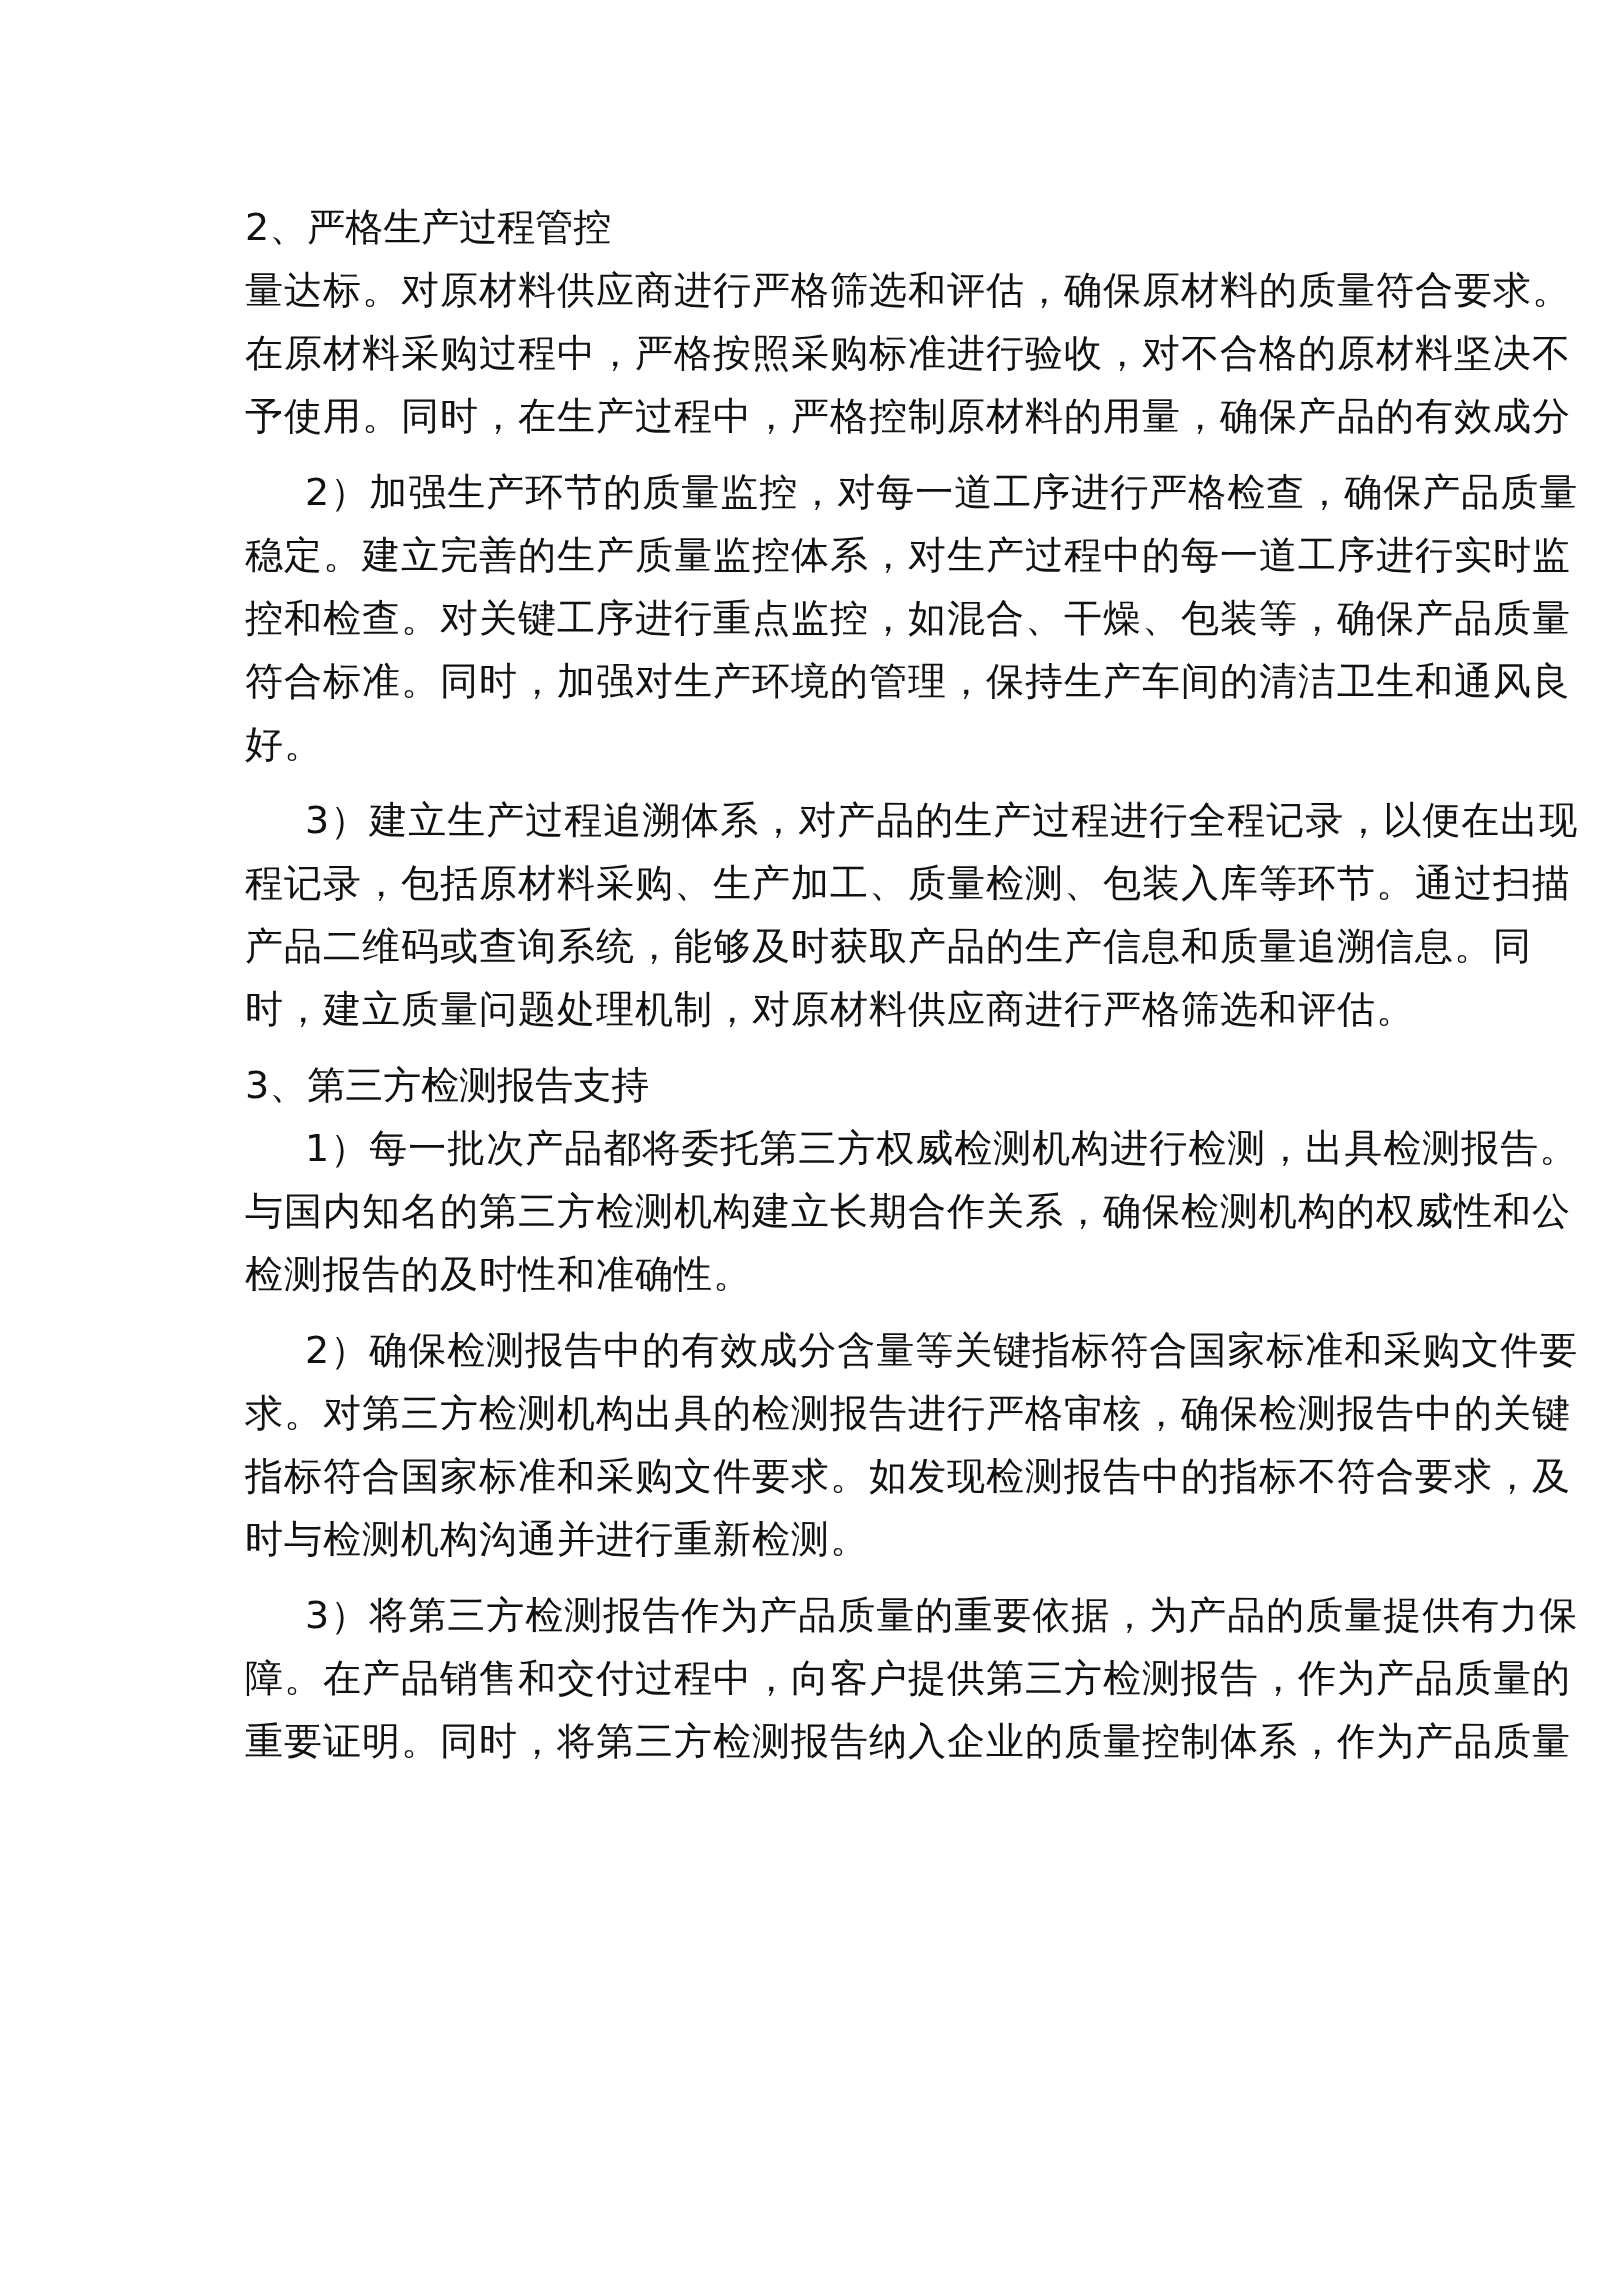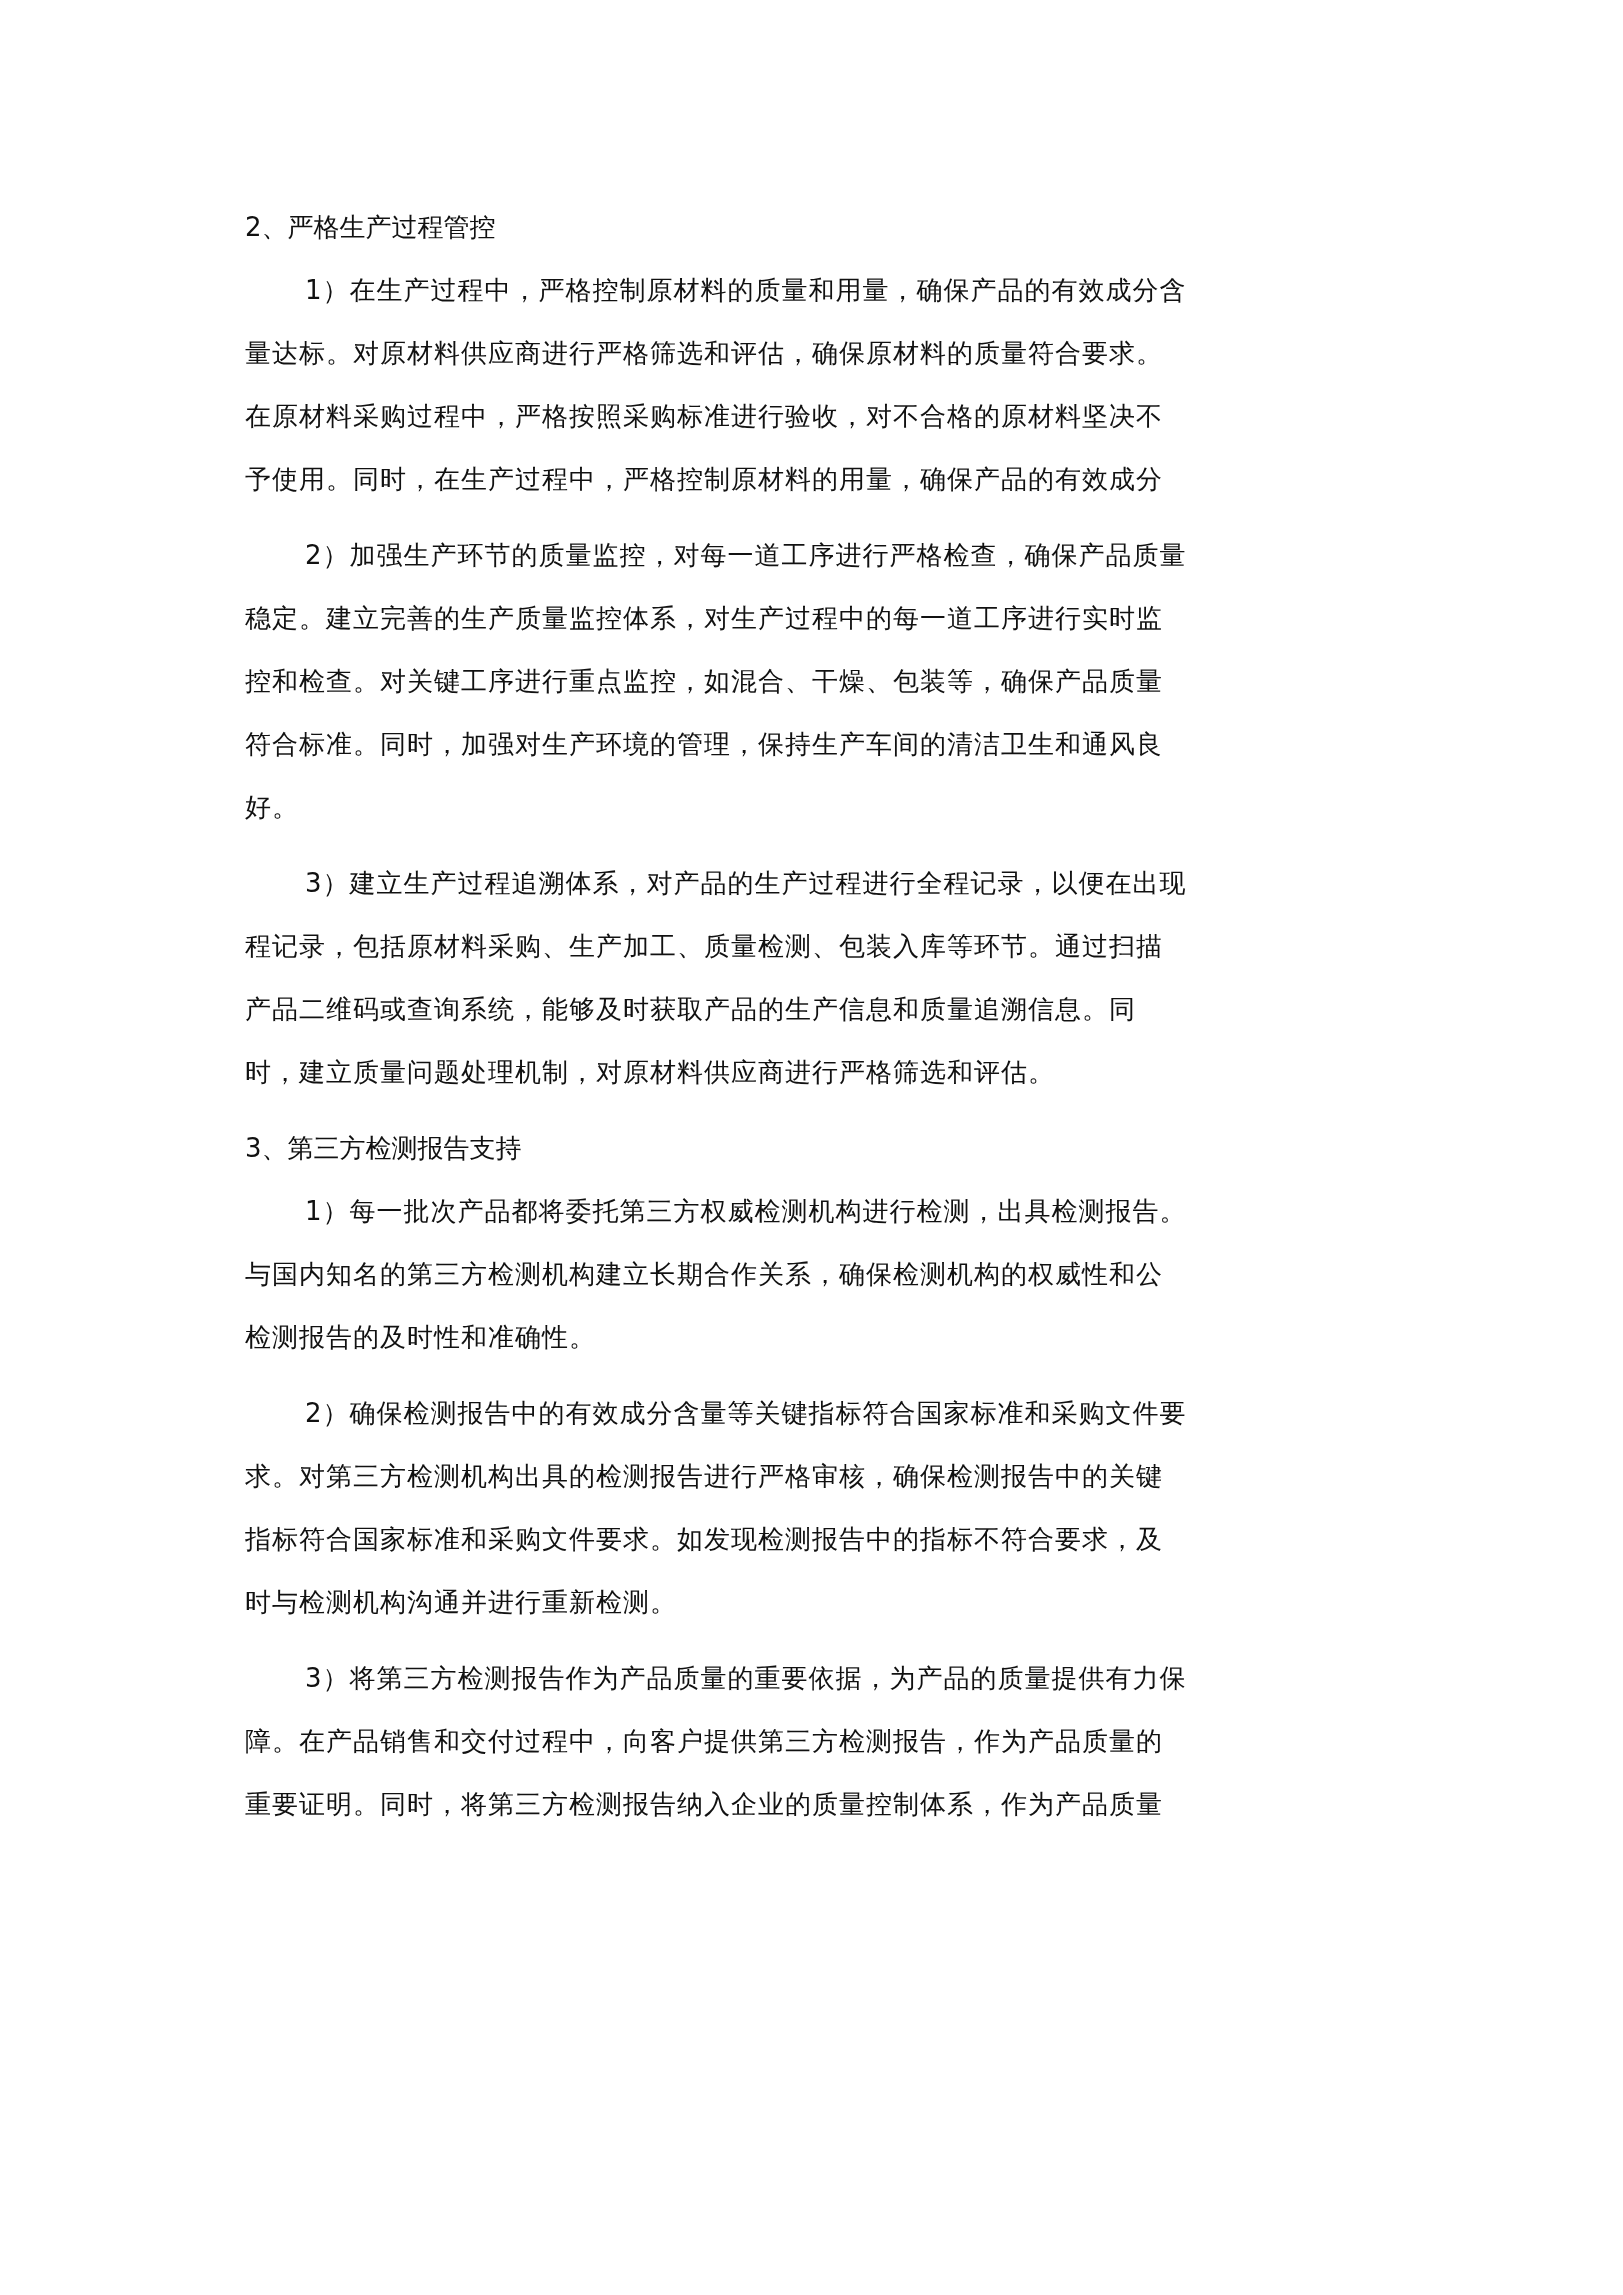--- a/index.html
+++ b/index.html
@@ -16,21 +16,21 @@
       color: #111111;
     }
     .page {
       position: absolute;
       left: 245px;
       top: 196px;
       width: 1158px;
     }
     .line {
       display: block;
-      font-size: 26px;
+      font-size: 38px;
       line-height: 63px;
       height: 63px;
       white-space: nowrap;
       letter-spacing: 1px;
     }
     .heading .line { letter-spacing: 0px; }
     .indent { padding-left: 60px; }
     .section { margin-bottom: 5.2px; }
     .para { margin-bottom: 13px; }
   </style>
@@ -38,21 +38,20 @@
 <body>
 
 <div class="page">
 
   <div class="section">
     <div class="heading">
       <span class="line">2、严格生产过程管控</span>
     </div>
 
     <div class="para">
-      <span class="line indent">1）在生产过程中，严格控制原材料的质量和用量，确保产品的有效成分含</span>
       <span class="line">量达标。对原材料供应商进行严格筛选和评估，确保原材料的质量符合要求。</span>
       <span class="line">在原材料采购过程中，严格按照采购标准进行验收，对不合格的原材料坚决不</span>
       <span class="line">予使用。同时，在生产过程中，严格控制原材料的用量，确保产品的有效成分</span>
     </div>
 
     <div class="para">
       <span class="line indent">2）加强生产环节的质量监控，对每一道工序进行严格检查，确保产品质量</span>
       <span class="line">稳定。建立完善的生产质量监控体系，对生产过程中的每一道工序进行实时监</span>
       <span class="line">控和检查。对关键工序进行重点监控，如混合、干燥、包装等，确保产品质量</span>
       <span class="line">符合标准。同时，加强对生产环境的管理，保持生产车间的清洁卫生和通风良</span>

